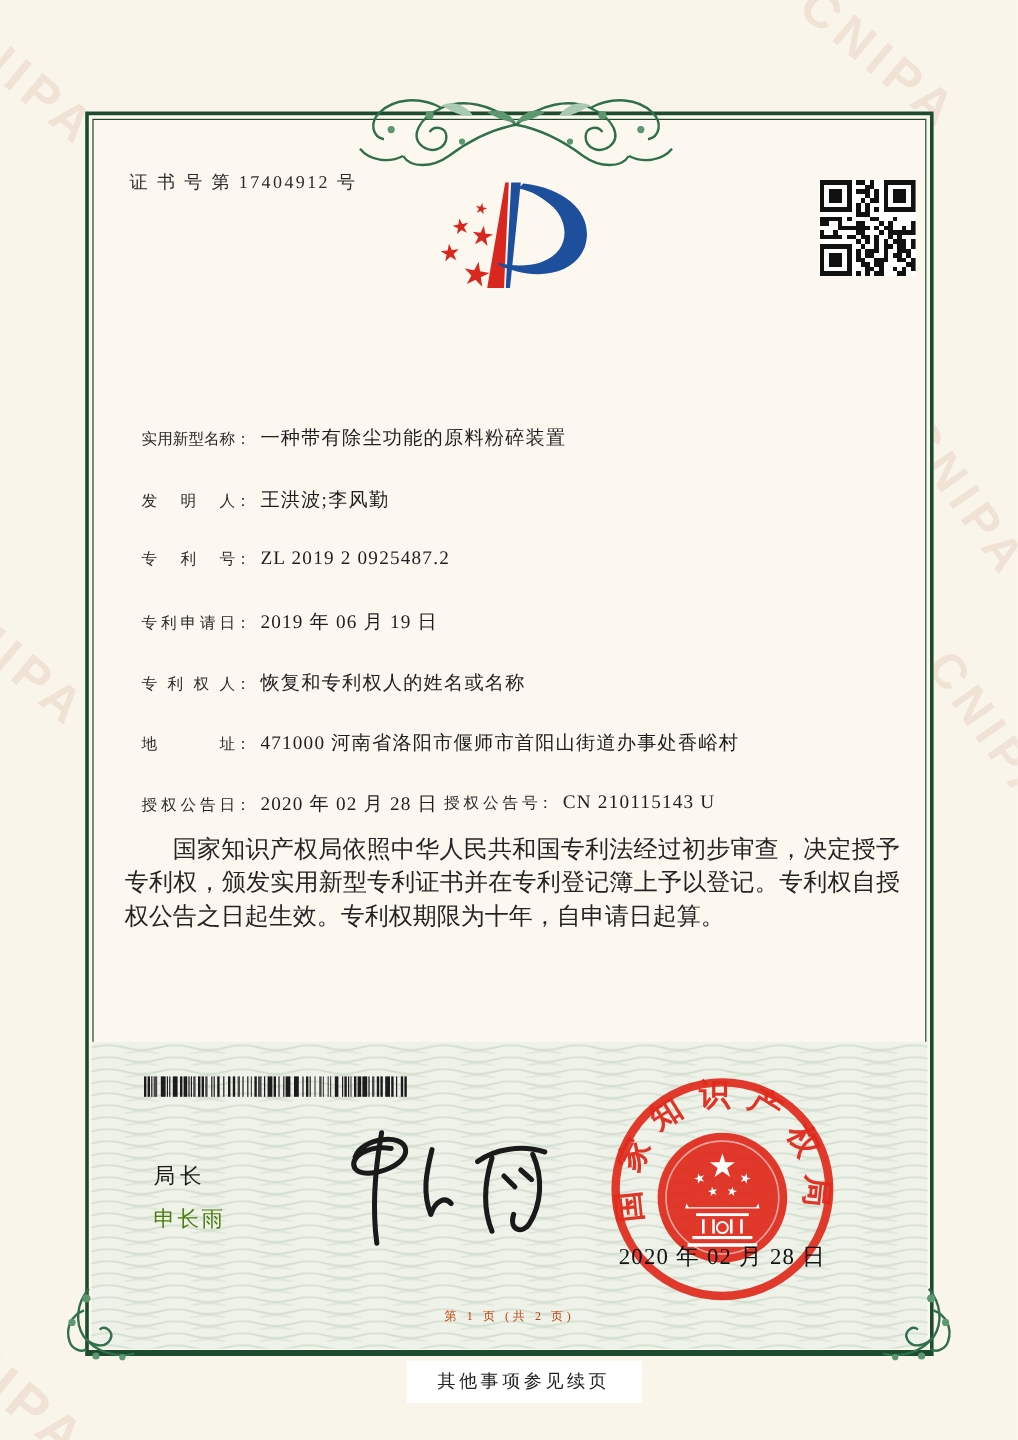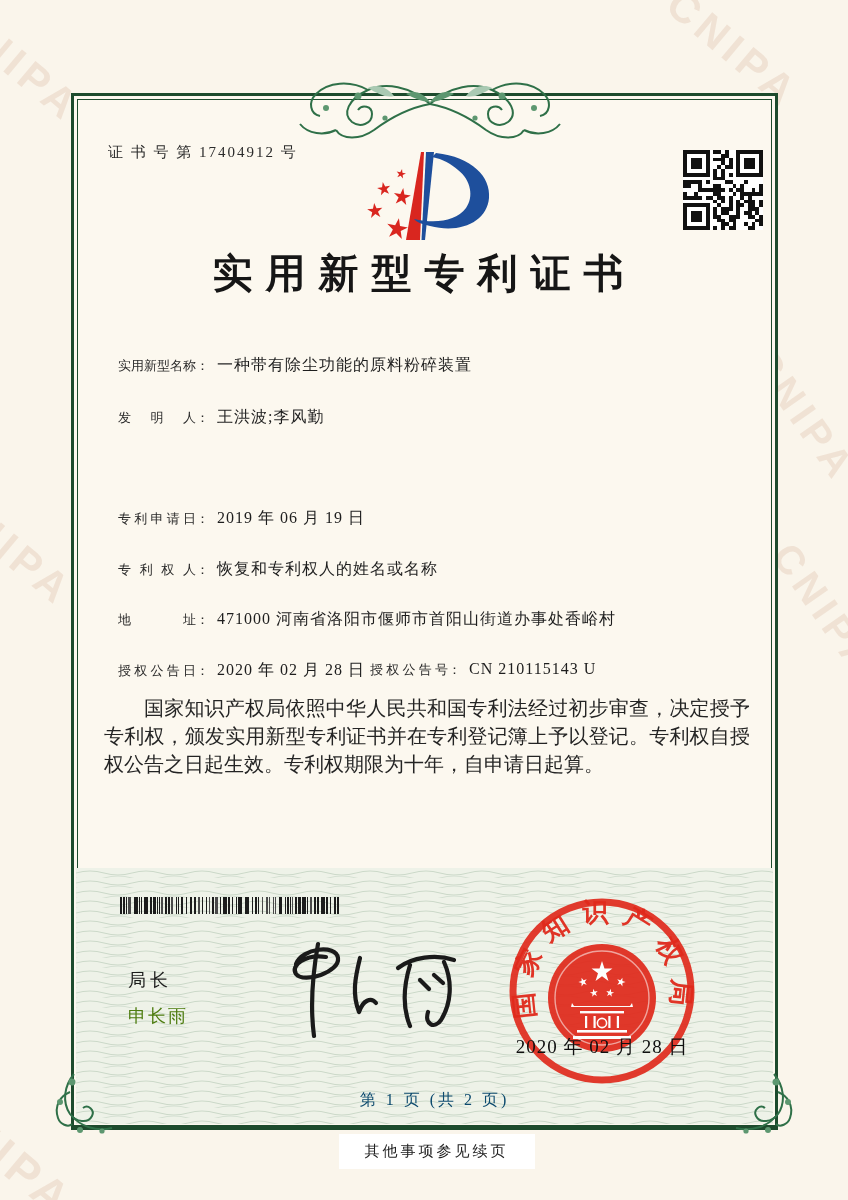--- a/index.html
+++ b/index.html
@@ -85,22 +85,22 @@
   .signer-name{position:absolute;left:128px;top:1004px;font-size:18px;letter-spacing:2px;color:#4d7c0f;}
   .signature{position:absolute;left:252px;top:932px;}
 
   .seal{position:absolute;left:498px;top:887px;}
   .seal-date{
     position:absolute;left:502px;top:1034px;width:200px;
     text-align:center;font-size:19px;letter-spacing:1px;color:#101010;
   }
 
   .page-num{
-    position:absolute;left:81px;top:1090px;width:707px;text-align:center;
-    font-size:16px;letter-spacing:3px;color:#0c4a6e;
+    position:absolute;left:71px;top:1090px;width:707px;text-align:center;
+    font-size:10px;letter-spacing:3px;color:#c2410c;
   }
   .cont-note-wrap{position:absolute;left:0;top:1134px;width:848px;text-align:center;}
   .cont-note{
     display:inline-block;background:#ffffff;
     padding:8px 26px;font-size:15px;letter-spacing:3px;color:#222;margin-left:25px;
   }
 
   .ornament{position:absolute;}
   svg{display:block;}
 </style>
@@ -360,27 +360,29 @@
         <rect x="2" y="2" width="3" height="3" fill="#111"></rect>
         <rect x="14" y="0" width="7" height="7" fill="#111"></rect>
         <rect x="15" y="1" width="5" height="5" fill="#fff"></rect>
         <rect x="16" y="2" width="3" height="3" fill="#111"></rect>
         <rect x="0" y="14" width="7" height="7" fill="#111"></rect>
         <rect x="1" y="15" width="5" height="5" fill="#fff"></rect>
         <rect x="2" y="16" width="3" height="3" fill="#111"></rect>
       </svg>
   </div>
 
-  <div class="title">实用新型专利证书</div>
 
   <div class="field-row" style="top:355px">
     <span class="flabel">实用新型名称</span><span class="fcolon">：</span><span class="fvalue">一种带有除尘功能的原料粉碎装置</span>
   </div>
   <div class="field-row" style="top:407px">
     <span class="flabel">发明人</span><span class="fcolon">：</span><span class="fvalue">王洪波;李风勤</span>
+  </div>
+  <div class="field-row" style="top:457px">
+    <span class="flabel">专利号</span><span class="fcolon">：</span><span class="fvalue">ZL 2019 2 0925487.2</span>
   </div>
   <div class="field-row" style="top:508px">
     <span class="flabel">专利申请日</span><span class="fcolon">：</span><span class="fvalue">2019 年 06 月 19 日</span>
   </div>
   <div class="field-row" style="top:559px">
     <span class="flabel">专利权人</span><span class="fcolon">：</span><span class="fvalue">恢复和专利权人的姓名或名称</span>
   </div>
   <div class="field-row" style="top:609px">
     <span class="flabel">地址</span><span class="fcolon">：</span><span class="fvalue">471000 河南省洛阳市偃师市首阳山街道办事处香峪村</span>
   </div>

